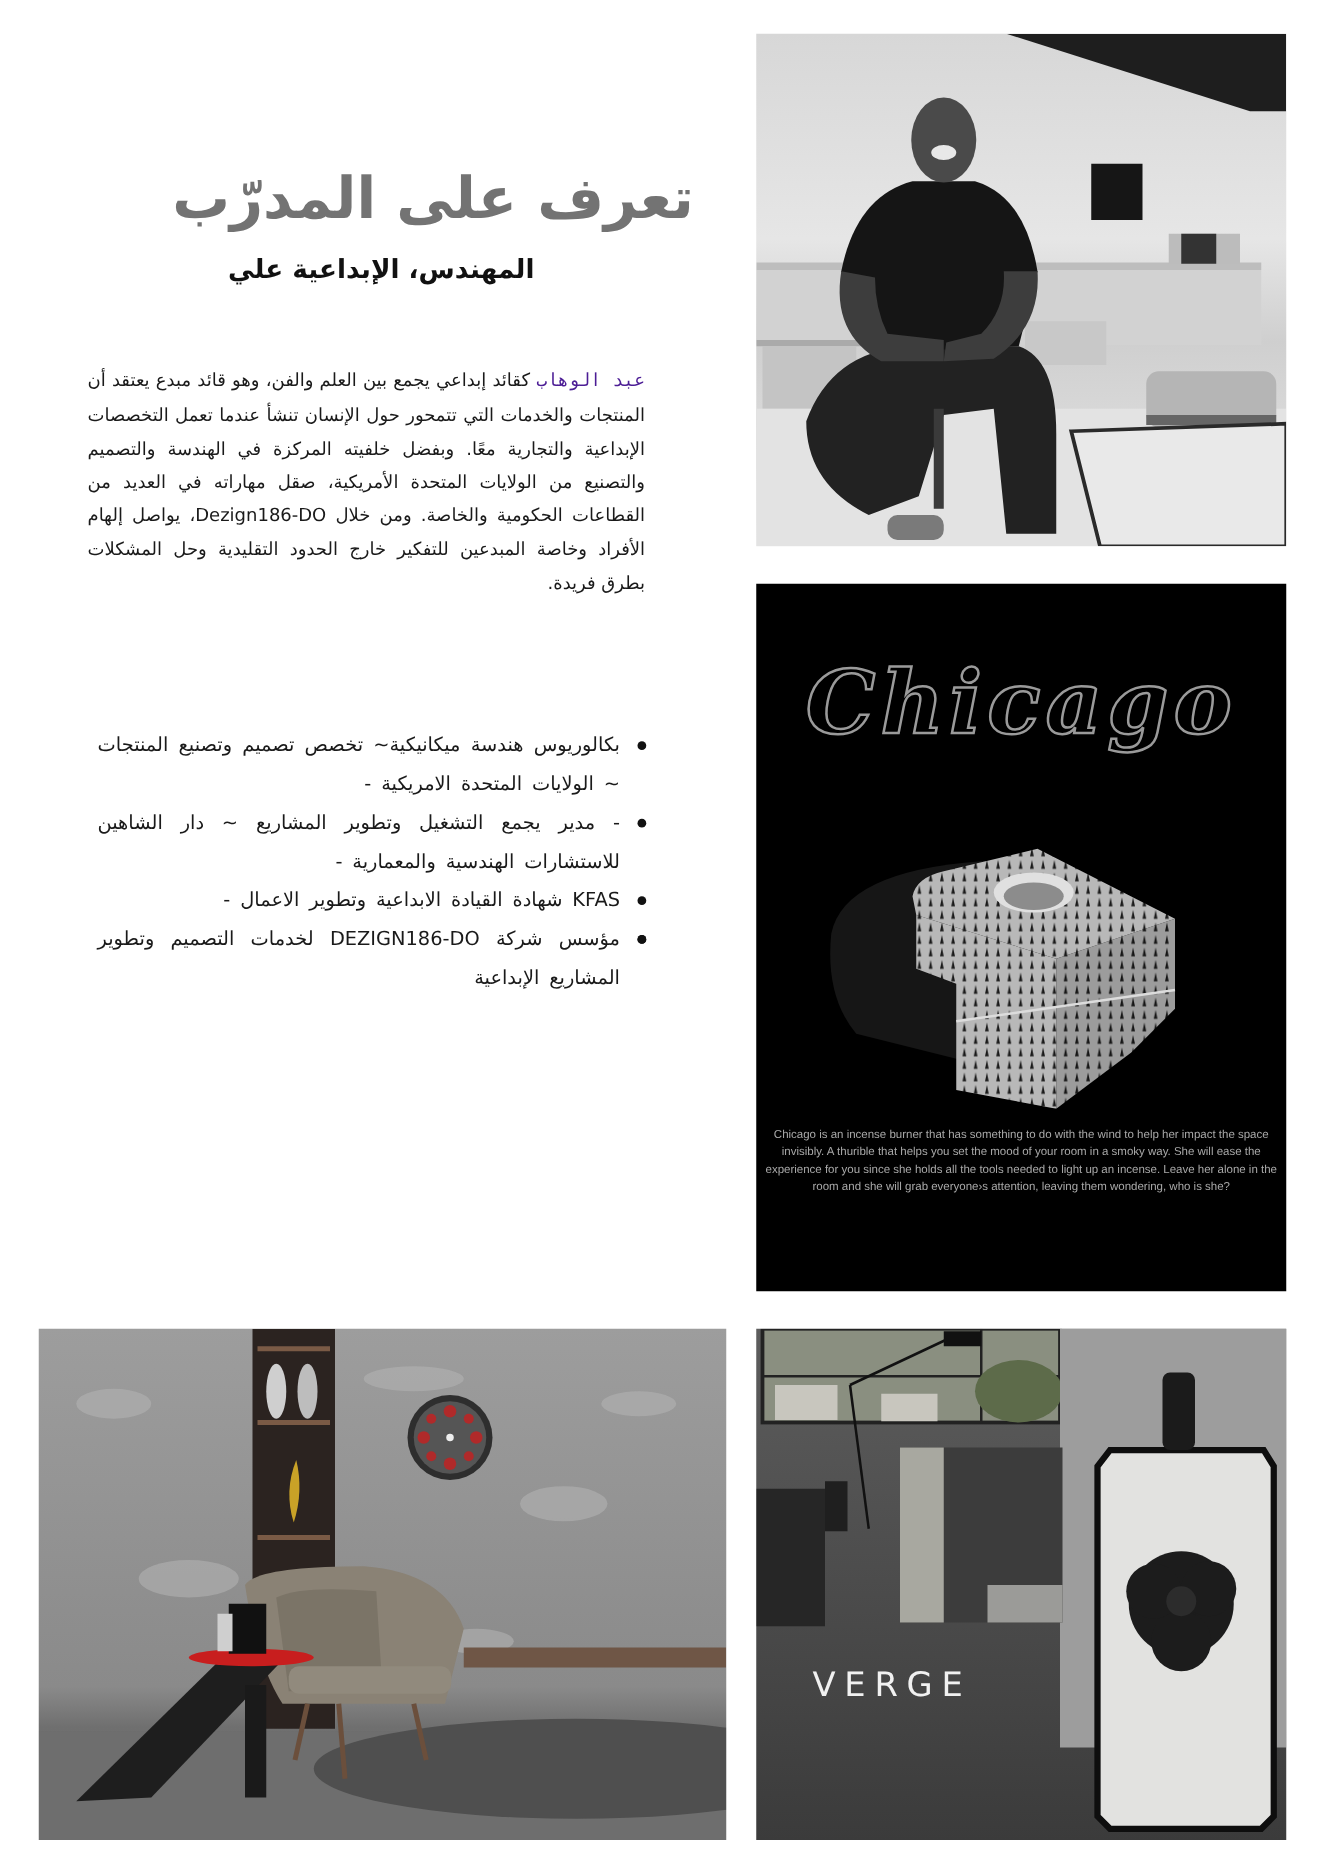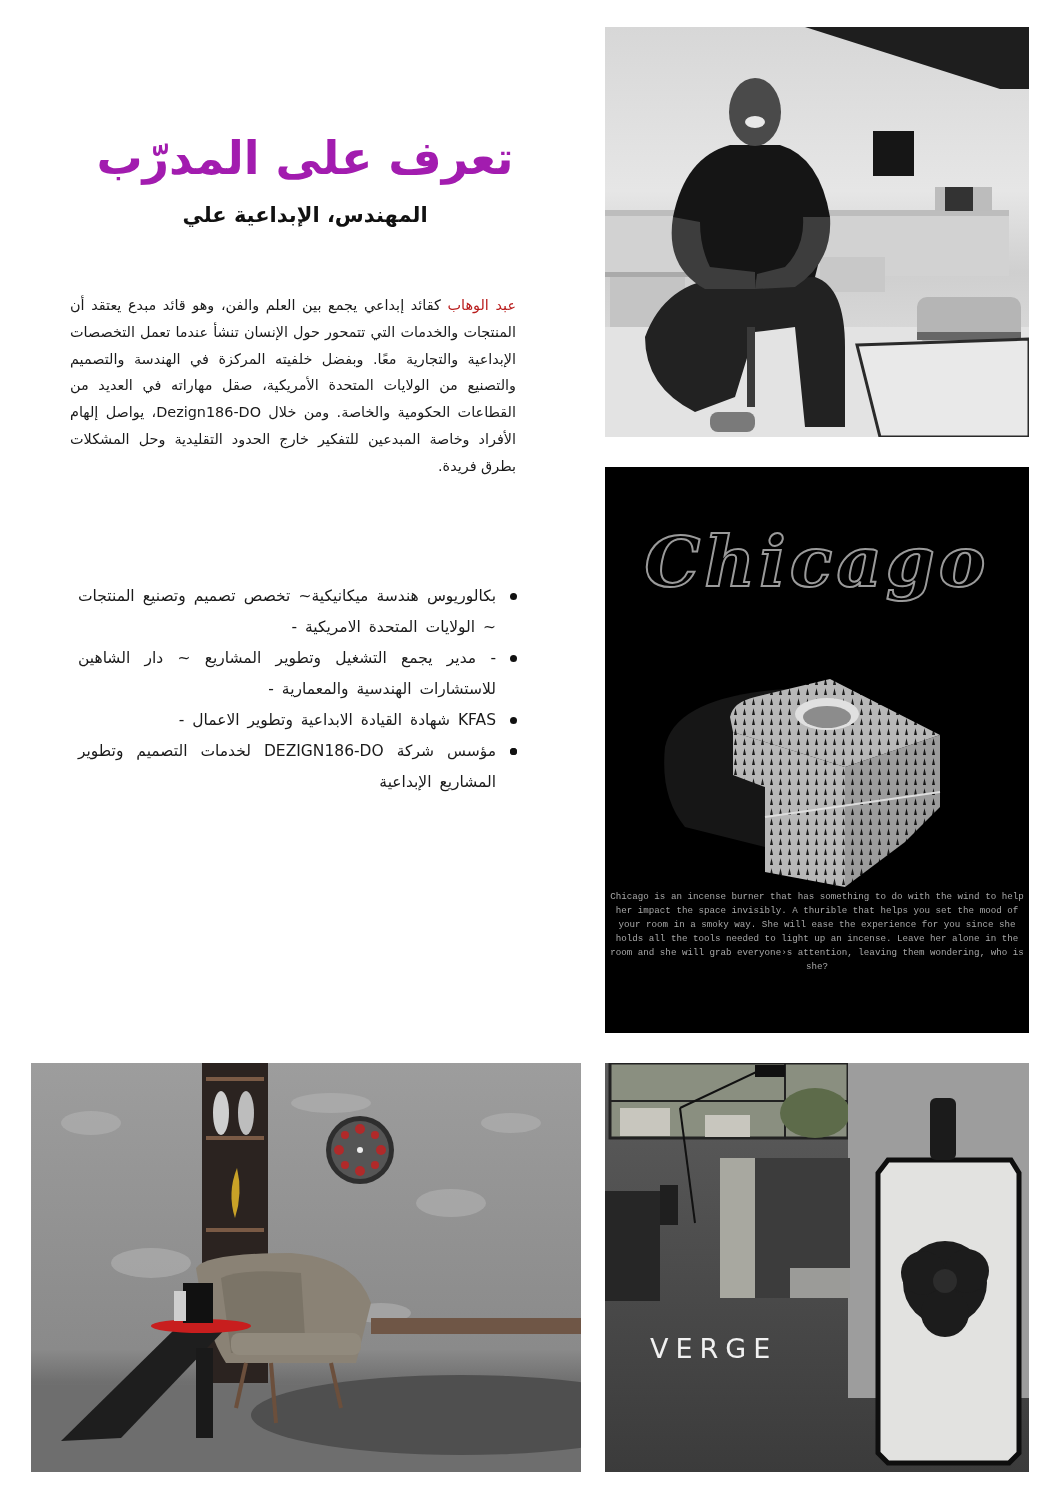--- a/index.html
+++ b/index.html
@@ -1,35 +1,35 @@
 <!DOCTYPE html>
 <html><head>
   <meta charset="utf-8">
   <style>
     * { box-sizing: border-box; margin: 0; padding: 0; }
     html, body { width: 1061px; height: 1500px; background: #ffffff; overflow: hidden; }
     body { position: relative; font-family: "DejaVu Sans", sans-serif; color: #111; }
 
     .title {
       position: absolute; left: 55px; top: 128px; width: 500px;
-      text-align: center; direction: rtl;
+      direction: rtl;
       font-family: "DejaVu Sans", sans-serif; font-weight: bold;
-      font-size: 46px; line-height: 60px; color: #a21caf; letter-spacing: 1px;
+      font-size: 46px; line-height: 60px; color: #737373; letter-spacing: 1px;
     }
     .subtitle {
       position: absolute; left: 55px; top: 198px; width: 500px;
       text-align: center; direction: rtl;
       font-weight: bold; font-size: 21px; line-height: 34px; color: #111;
     }
     .bio {
       position: absolute; left: 70px; top: 292px; width: 446px;
       direction: rtl; text-align: justify; text-align-last: right;
       font-size: 14.4px; line-height: 26.8px; color: #1a1a1a;
     }
-    .bio .hl { color: #b91c1c; }
+    .bio .hl { color: #4c1d95; font-family: Liberation Mono, monospace; }
     .bullets {
       position: absolute; left: 78px; top: 533px; width: 445px;
       direction: rtl; list-style: none; margin-top: 48px;
     }
     .bullets li {
       position: relative; padding-right: 27px;
       font-size: 15.5px; line-height: 31px; text-align: justify; text-align-last: right;
       word-spacing: 3px; color: #1a1a1a;
     }
     .bullets li .dot {
@@ -49,22 +49,22 @@
 
     .abs { position: absolute; }
 
     
     .chicago-word {
       position: absolute; left: 0; top: 522px; width: 424px; text-align: center;
       font-family: "DejaVu Serif", serif; font-style: italic; font-size: 70px; line-height: 90px;
       color: transparent; -webkit-text-stroke: 2px #9a9a9a; letter-spacing: 4px;
     }
     .chicago-desc {
-      position: absolute; left: 2px; top: 423px; width: 420px; text-align: center;
-      font-family: Liberation Mono, monospace; font-size: 9.2px; line-height: 14px; color: #a8a8a8;
+      position: absolute; left: 2px; top: 433px; width: 420px; text-align: center;
+      font-family: Liberation Sans, sans-serif; font-size: 9.2px; line-height: 14px; color: #a8a8a8;
     }
 
     .verge-title {
       position: absolute; left: 45px; top: 270px;
       font-family: "DejaVu Sans", sans-serif; font-size: 27px; letter-spacing: 7px; color: #f1f1f1;
       font-weight: normal;
     }
     .verge-sub {
       position: absolute; left: 45px; top: 306px; width: 200px;
       font-family: "DejaVu Sans", sans-serif; font-size: 11.5px; line-height: 17px; letter-spacing: 3px; color: #bdbdbd;

